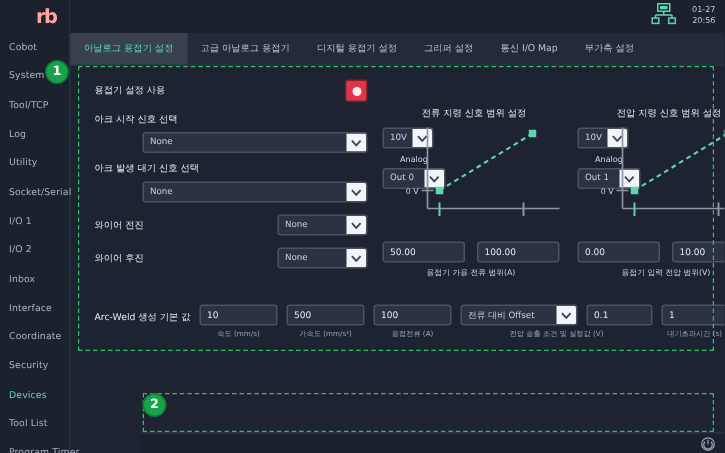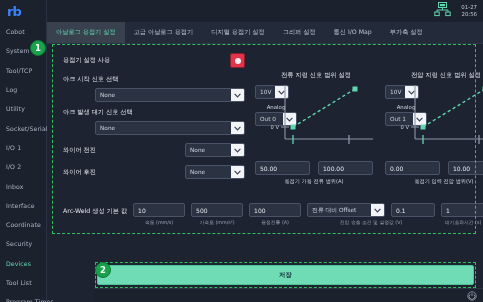--- a/index.html
+++ b/index.html
@@ -13,22 +13,22 @@
 
   
   #sidebar {
     width: 47px; height: 302px;
     background: #1b212d;
     border-right: 1px solid #2b3243;
     flex: 0 0 47px;
     position: relative;
   }
   #logo {
-    height: 22px; display: flex; align-items: center; padding-left: 7px;
-    color: #3b82f6; font-size: 13px; font-weight: bold; letter-spacing: -1px;
+    height: 22px; display: flex; align-items: center; padding-left: 24px;
+    color: #fca5a5; font-size: 13px; font-weight: bold; letter-spacing: -1px;
   }
   .side-item {
     height: 19.3px; display: flex; align-items: center;
     padding-left: 6px; color: #aab3c2; font-size: 6.2px;
     letter-spacing: .1px; white-space: nowrap;
   }
   .side-item.active { color: #5fd6ae; }
 
   
   #main { flex: 1; display: flex; flex-direction: column; position: relative; }
@@ -399,14 +399,13 @@
         </svg>
       </span>
     </div>
   </div>
 
   <div class="dashed" id="frame-1"></div>
   <div class="dashed" id="frame-2"></div>
   <div class="badge" id="badge-1">1</div>
   <div class="badge" id="badge-2">2</div>
 
-  <div id="save">저장</div>
 </div>
 
 </body></html>

